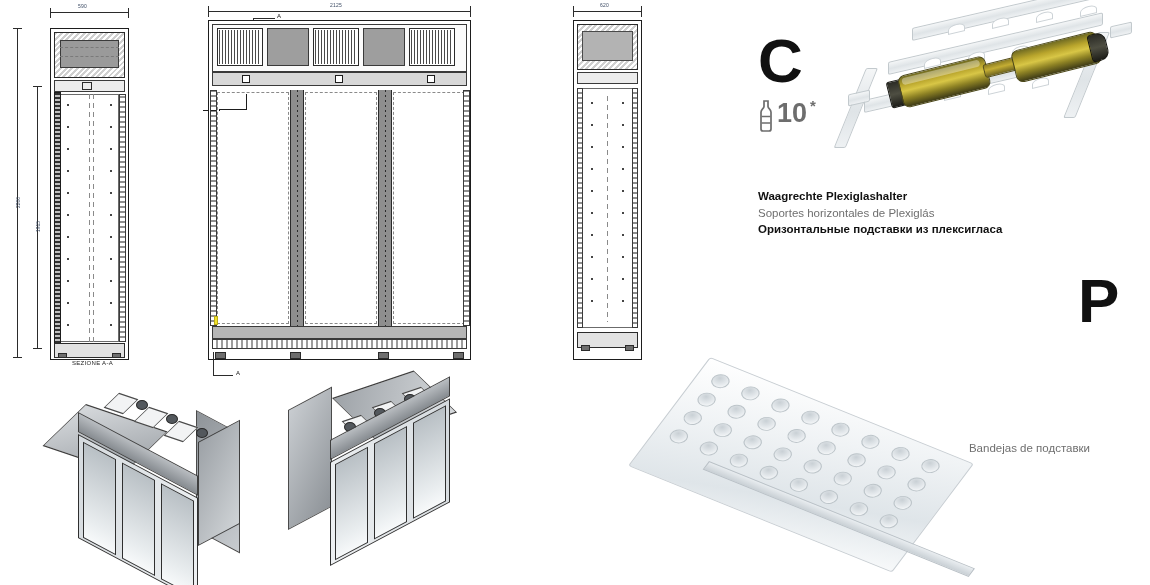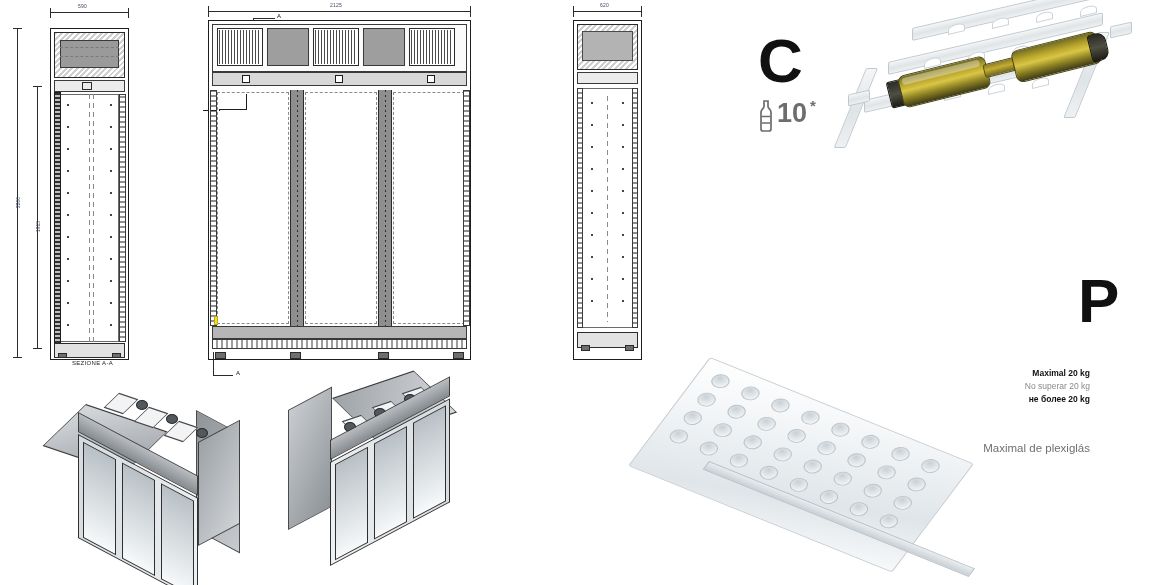--- a/index.html
+++ b/index.html
@@ -399,20 +399,25 @@
              transform:rotate(-14deg);transform-origin:left center;">
           <div class="bottle-cap" style="left:0px;top:12px;width:14px;height:25px;"></div>
           <div class="bottle-body" style="left:12px;top:9px;width:88px;height:31px;"></div>
           <div class="bottle-neck" style="left:98px;top:18px;width:34px;height:12px;"></div>
           <div class="bottle-body" style="left:128px;top:12px;width:86px;height:31px;"></div>
           <div class="bottle-cap" style="left:206px;top:15px;width:16px;height:26px;border-radius:4px 9px 9px 4px;"></div>
           <div class="abs" style="left:16px;top:12px;width:80px;height:7px;border-radius:4px;background:rgba(255,255,255,.35);"></div>
         </div>
       </div>
 
+      <div class="abs" style="left:58px;top:188px;width:340px;">
+        <div class="cap-de">Waagrechte Plexiglashalter</div>
+        <div class="cap-es">Soportes horizontales de Plexiglás</div>
+        <div class="cap-ru">Оризонтальные подставки из плексигласа</div>
+      </div>
     </div>
 
     <div class="abs" style="left:0;top:262px;width:450px;height:320px;">
 
       <div class="abs bigletter" style="left:378px;top:8px;">P</div>
 
       <div class="abs" style="left:10px;top:95px;width:310px;height:185px;">
 
         <div class="shelf-plate" style="left:0;top:0;width:262px;height:140px;
              transform:skewY(22deg) skewX(-30deg);transform-origin:left top;border-radius:3px;"></div>
@@ -453,25 +458,20 @@
           <div class="shelf-hole" style="left:44px;top:84px;width:14px;height:14px;"></div>
           <div class="shelf-hole" style="left:74px;top:84px;width:14px;height:14px;"></div>
           <div class="shelf-hole" style="left:104px;top:84px;width:14px;height:14px;"></div>
           <div class="shelf-hole" style="left:134px;top:84px;width:14px;height:14px;"></div>
           <div class="shelf-hole" style="left:164px;top:84px;width:14px;height:14px;"></div>
           <div class="shelf-hole" style="left:194px;top:84px;width:14px;height:14px;"></div>
           <div class="shelf-hole" style="left:224px;top:84px;width:14px;height:14px;"></div>
         </div>
       </div>
 
-      <div class="abs cap-right" style="left:230px;top:105px;width:160px;">
-        <div class="load-de">Maximal 20 kg</div>
-        <div class="load-es">No superar 20 kg</div>
-        <div class="load-ru">не более 20 kg</div>
-      </div>
 
       <div class="abs cap-right" style="left:190px;top:178px;width:200px;">
-        <div class="cap-es">Maximal de plexiglás</div>
+        <div class="cap-es">Bandejas de подставки</div>
       </div>
     </div>
 
   </div>
 </div>
 
 </body></html>

